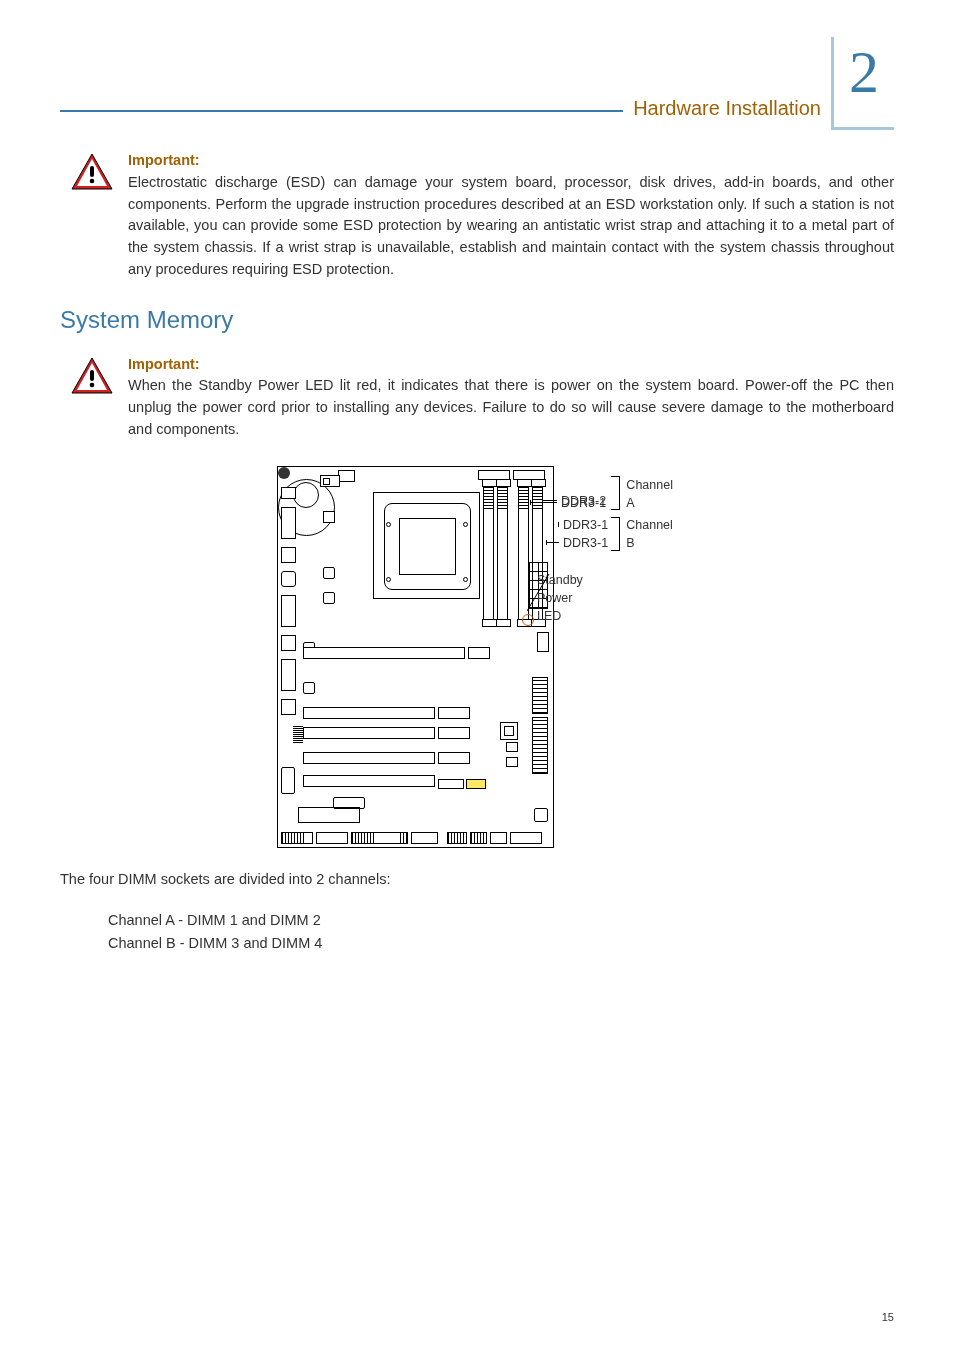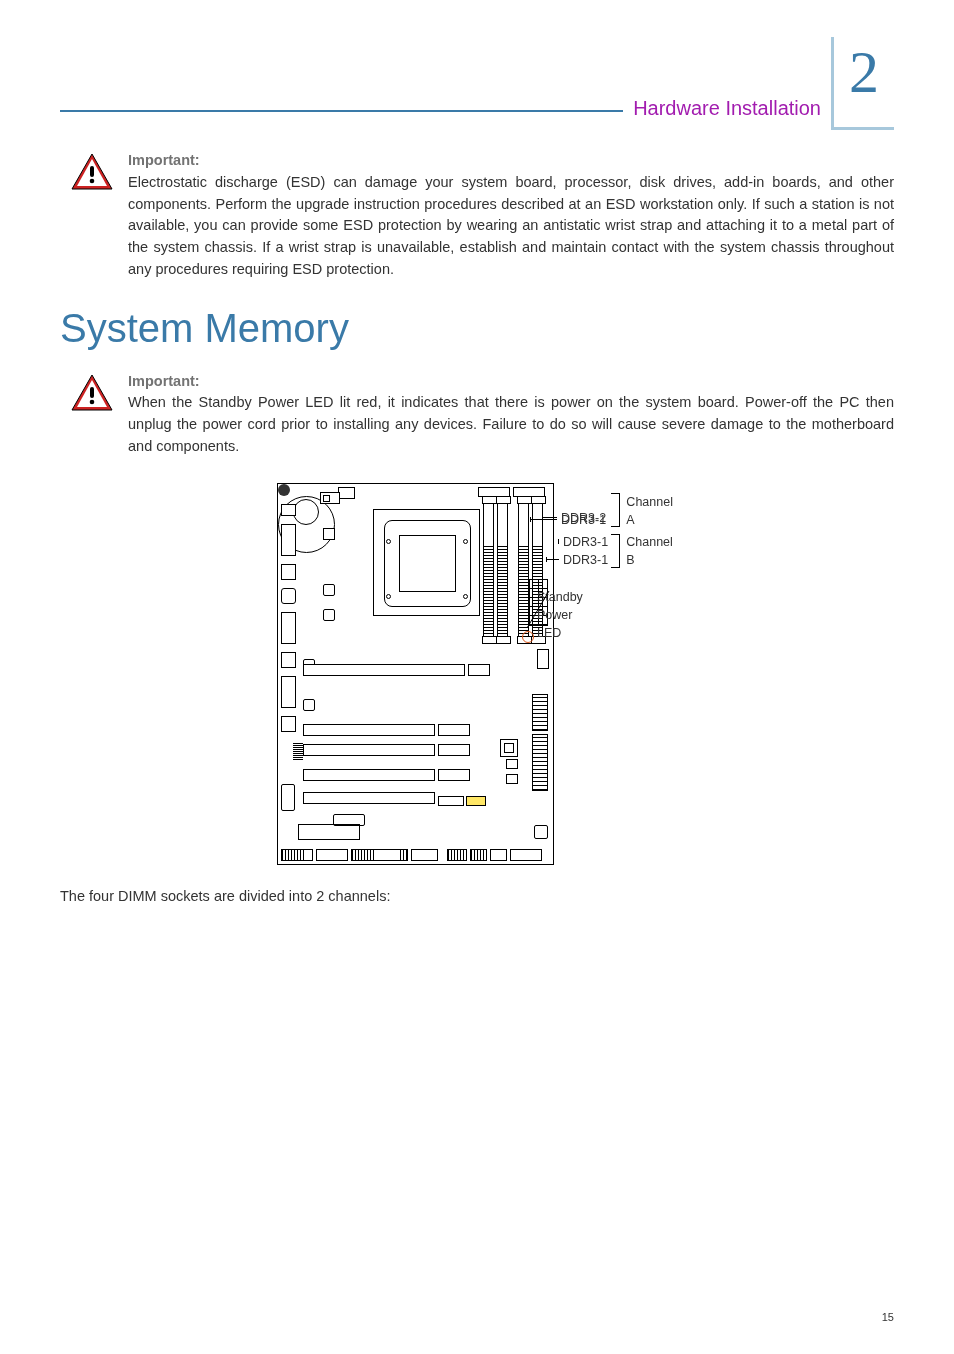--- a/index.html
+++ b/index.html
@@ -23,21 +23,21 @@
     height: 90px;
   }
   .header-line {
     flex: 1;
     height: 2px;
     background: #3a7aa8;
     margin-bottom: 8px;
     margin-right: 10px;
   }
   .header-title {
-    color: #a21caf;
+    color: #a16207;
     font-size: 20px;
     margin-bottom: 0px;
     font-family: "Trebuchet MS", sans-serif;
   }
   .chapter-number-box {
     width: 60px;
     border-left: 3px solid #a7c8dc;
     border-bottom: 3px solid #a7c8dc;
     height: 90px;
     display: flex;
@@ -69,26 +69,26 @@
     flex-shrink: 0;
     margin-top: 2px;
   }
   .important-text {
     font-size: 14.5px;
     line-height: 1.5;
     text-align: justify;
     color: #333;
   }
   .important-label {
-    color: #737373;
+    color: #a16207;
     font-weight: bold;
   }
   .section-title {
     color: #3a7aa8;
-    font-size: 40px;
+    font-size: 24px;
     font-family: "Trebuchet MS", sans-serif;
     font-weight: normal;
     margin: 10px 0 20px 0;
   }
   .diagram-container {
     display: flex;
     justify-content: center;
     margin: 20px 0;
   }
   .diagram-wrap {
@@ -390,17 +390,21 @@
                 <span>Standby</span><br>
                 <span>Power LED</span>
               </div>
             </div>
           </div>
         </div>
       </div>
     </div>
 
     <div class="body-text">The four DIMM sockets are divided into 2 channels:</div>
+    <div class="body-text indent">
+      <span>Channel A - DIMM 1 and DIMM 2</span><br>
+      <span>Channel B - DIMM 3 and DIMM 4</span>
+    </div>
 
   </div>
 </div>
 
 <div class="page-number">15</div>
 
 </body></html>

